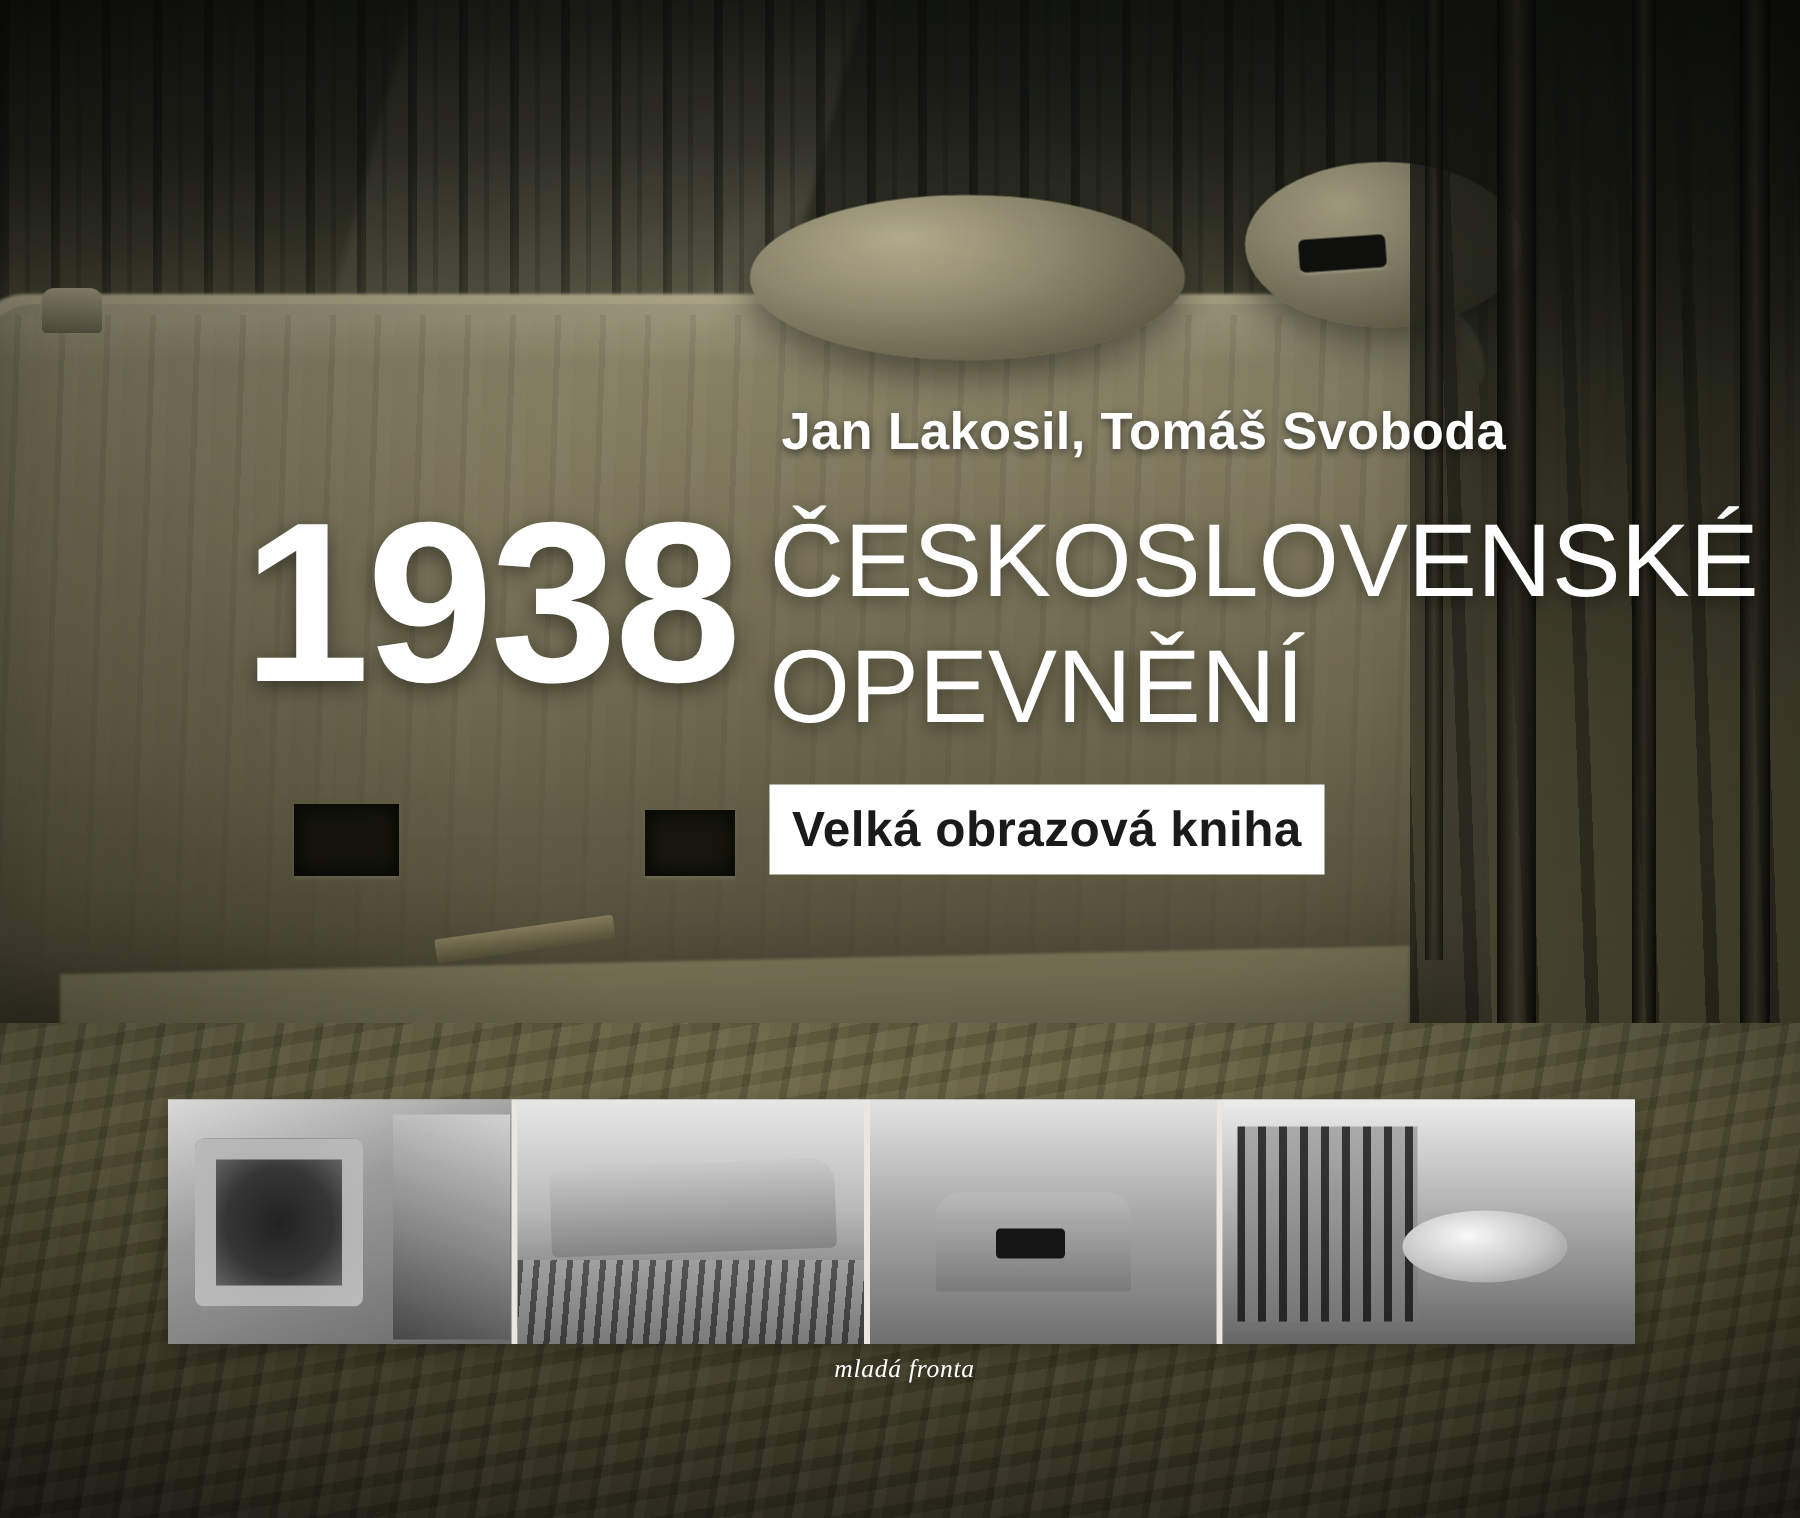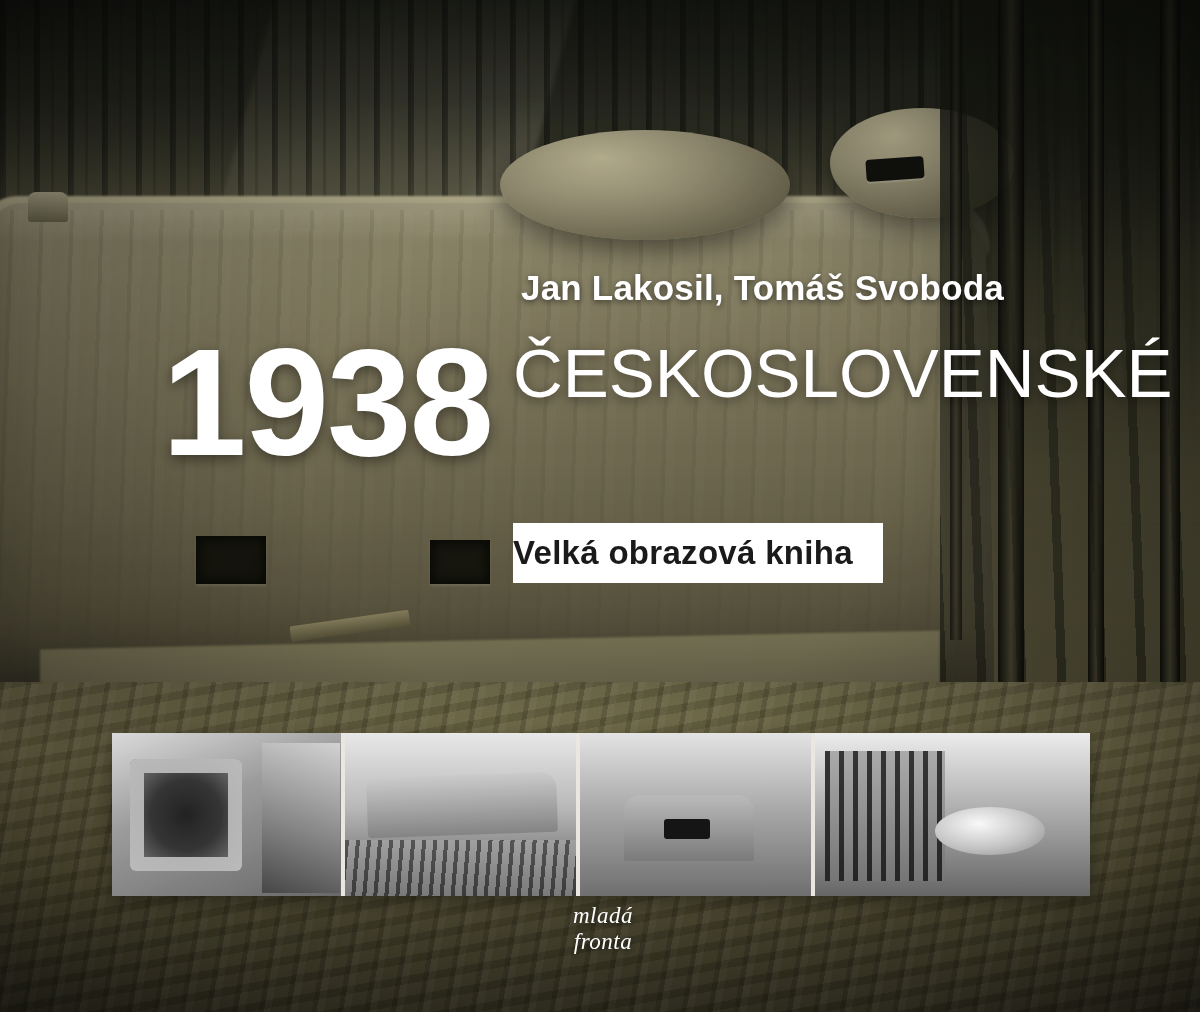--- a/index.html
+++ b/index.html
@@ -222,21 +222,21 @@
     white-space: nowrap;
   }
   .subtitle-box {
     position: absolute;
     left: 513px; top: 523px;
     width: 370px;
     height: 60px;
     background: #ffffff;
     display: flex;
     align-items: center;
-    justify-content: flex-start;
+    justify-content: center;
   }
   .subtitle-text {
     color: #1a1a1a;
     font-size: 33px;
     font-weight: bold;
     letter-spacing: 0.3px;
     white-space: nowrap;
   }
 
   
@@ -313,21 +313,21 @@
   }
 
   .publisher {
     position: absolute;
     left: 548px; top: 903px;
     width: 110px;
     text-align: center;
     color: #ffffff;
     font-family: "Liberation Serif", serif;
     font-style: italic;
-    font-size: 23px;
+    font-size: 17px;
     letter-spacing: 0.5px;
     text-shadow: 0 2px 6px rgba(0,0,0,0.6);
   }
 </style>
 </head>
 <body>
 
 <div class="cover">
 
   <div class="bg-base"></div>
@@ -359,20 +359,21 @@
 
   <div class="sepia"></div>
   <div class="vignette"></div>
 
   <div class="authors">Jan Lakosil, Tomáš Svoboda</div>
 
   <div class="year">1938</div>
 
   <div class="title-main">
     <div>ČESKOSLOVENSKÉ</div>
+    <div>OPEVNĚNÍ</div>
   </div>
 
   <div class="subtitle-box">
     <span class="subtitle-text">Velká obrazová kniha</span>
   </div>
 
   <div class="strip">
     <div class="thumb th1"></div>
     <div class="thumb-sep"></div>
     <div class="thumb th2"></div>

